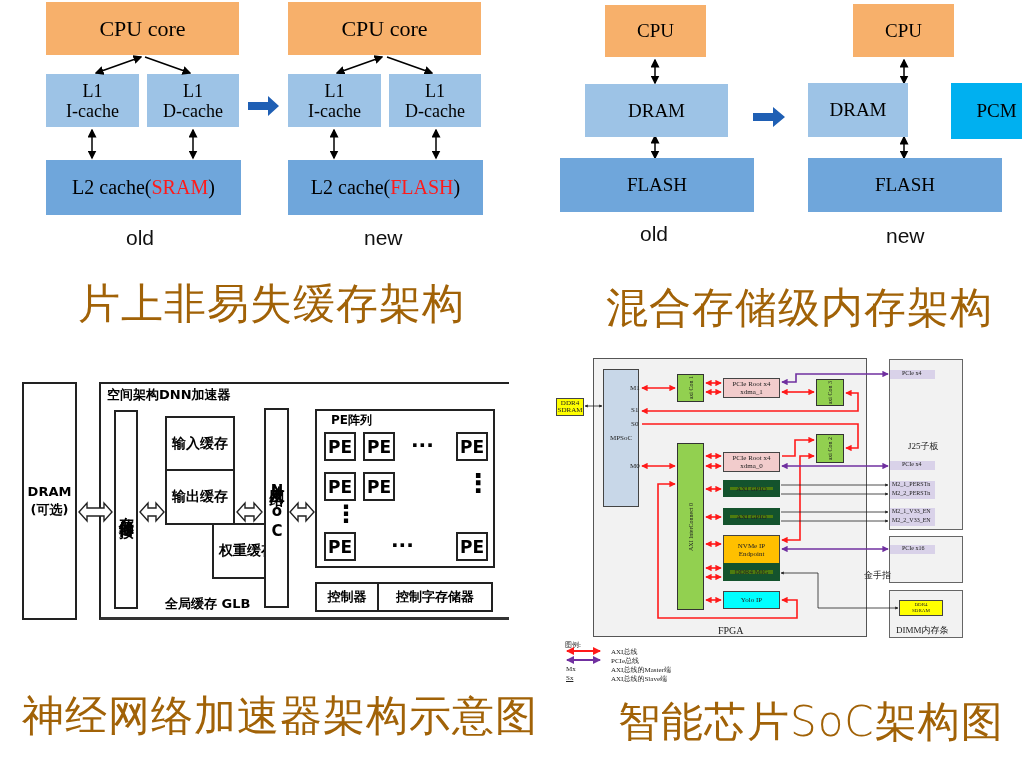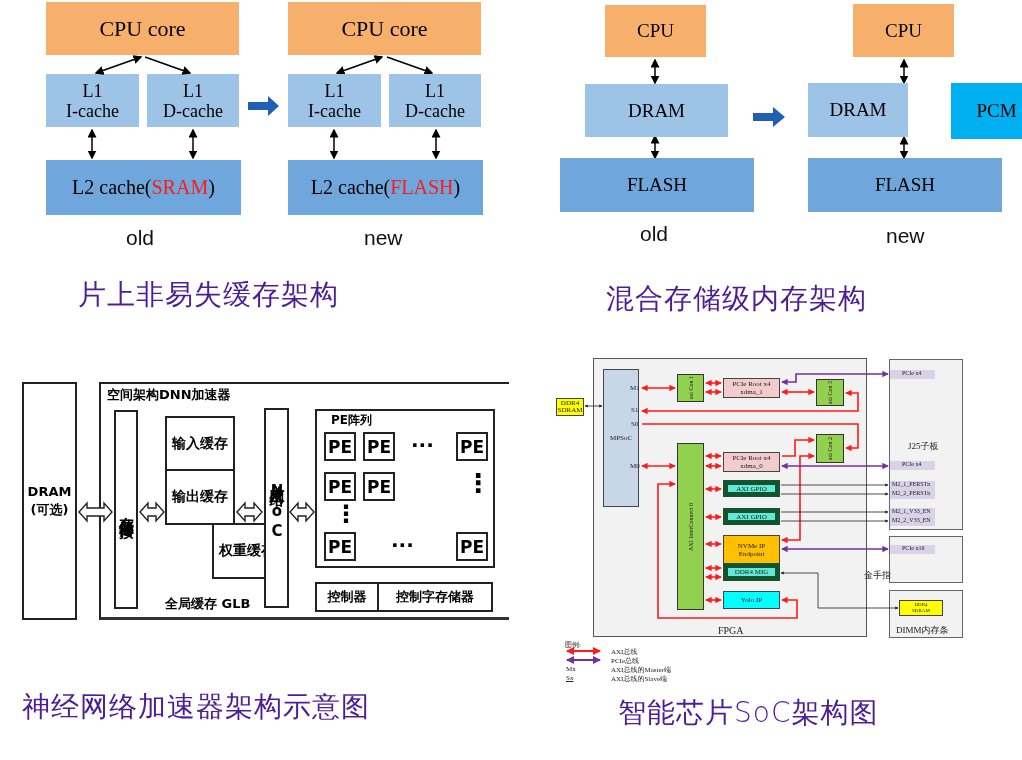--- a/index.html
+++ b/index.html
@@ -5,29 +5,29 @@
   html,body{margin:0;padding:0;background:#fff;}
   body{width:1022px;height:760px;position:relative;overflow:hidden;font-family:"DejaVu Sans",sans-serif;}
   .abs{position:absolute;box-sizing:border-box;}
   .serif{font-family:"Liberation Serif","DejaVu Serif",serif;}
   .box{display:flex;align-items:center;justify-content:center;text-align:center;}
   .orange{background:#f7b06b;}
   .lblue{background:#9dc3e6;}
   .mblue{background:#6fa6db;}
   .cyan{background:#00b0f0;}
   .red{color:#ff1a1a;}
-  .caption{font-size:28px;color:#4c1d95;font-family:"DejaVu Sans",sans-serif;font-weight:300;letter-spacing:1px;}
+  .caption{font-size:42px;color:#a16207;font-family:"DejaVu Sans",sans-serif;font-weight:300;letter-spacing:1px;}
   .sub{font-size:21px;font-family:"Liberation Sans",sans-serif;color:#111;}
   .bx{border:2px solid #222;background:#fff;}
   .pe{border:2px solid #222;background:#fff;font-weight:bold;font-size:17px;display:flex;align-items:center;justify-content:center;}
   .vtxt{writing-mode:vertical-rl;text-orientation:upright;font-weight:bold;font-size:15px;letter-spacing:2px;}
   .fpga-s{font-family:"Liberation Serif",serif;font-size:7px;color:#222;}
   .green{background:#92d050;border:1px solid #333;}
   .pink{background:#f2cccc;border:1px solid #444;}
-  .gpio{background:#5eead4;border:5px solid #14532d;}
+  .gpio{background:#4d7c0f;border:7px solid #14532d;}
   .amber{background:#ffc000;border:1px solid #444;}
   .aqua{background:#00ffff;border:1px solid #444;}
   .yellow{background:#ffff00;border:1px solid #444;}
   .lav{background:#d9d2e9;}
   svg{position:absolute;left:0;top:0;overflow:visible;}
 </style>
 </head>
 <body>
 
 <div>

